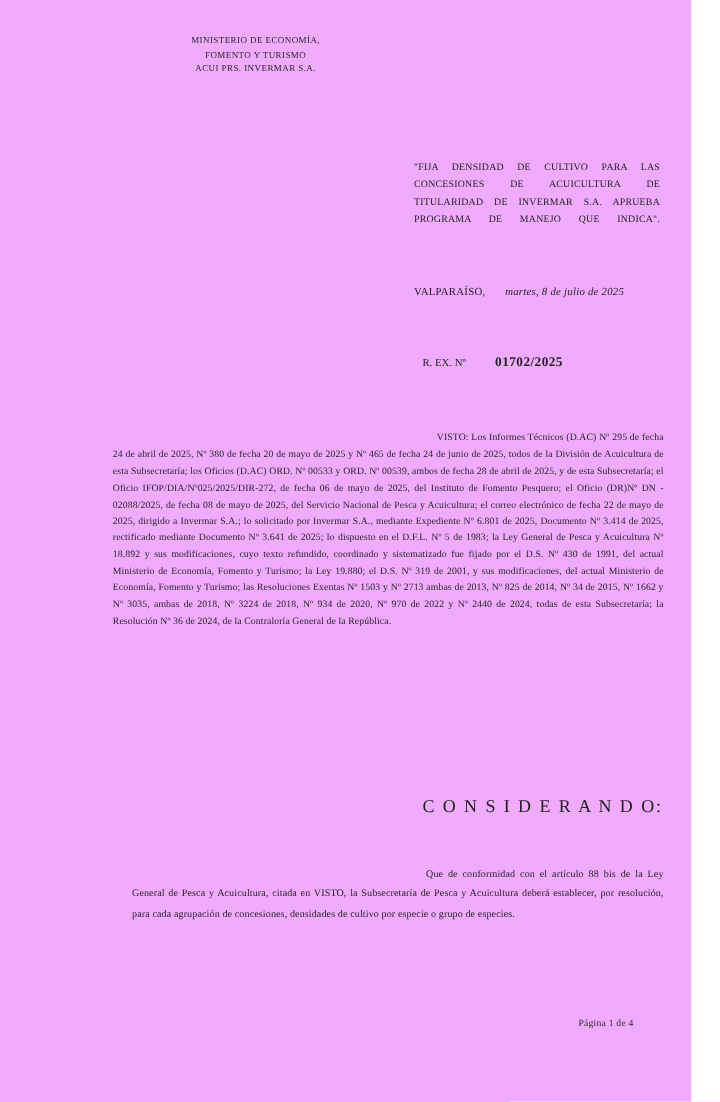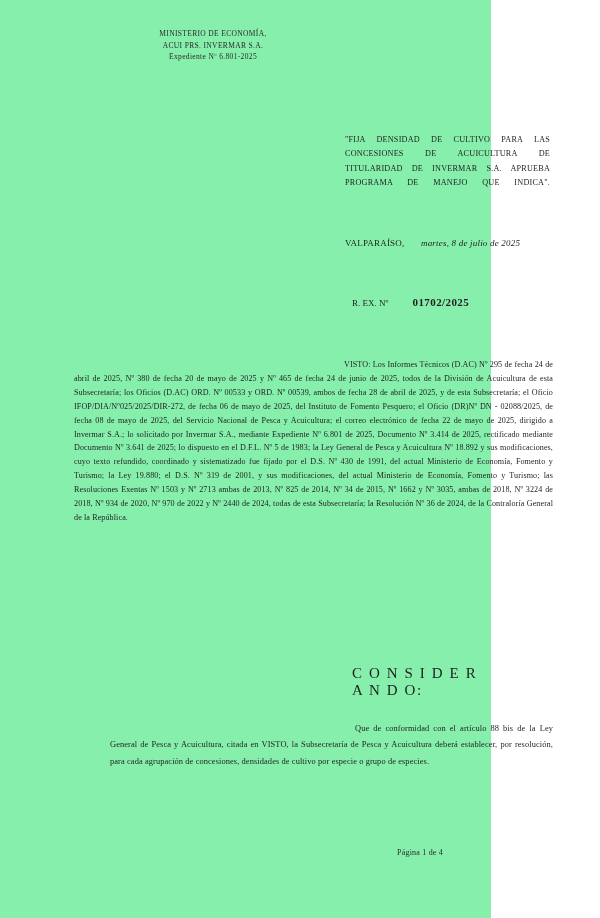--- a/index.html
+++ b/index.html
@@ -10,23 +10,23 @@
   body {
     width: 600px;
     height: 918px;
     font-family: "Liberation Serif", serif;
     color: #1a1a1a;
     position: relative;
     overflow: hidden;
   }
   .page {
     position: relative;
-    width: 491px;
+    width: 576px;
     height: 918px;
-    background: #86efac;
+    background: #f0abfc;
     box-sizing: border-box;
   }
 
   
   .letterhead {
     position: absolute;
     left: 88px;
     top: 28px;
     width: 250px;
     font-size: 7.5px;
@@ -102,20 +102,21 @@
     width: 479px;
     font-size: 8.1px;
     line-height: 1.72;
     text-align: justify;
     color: #1f1f1f;
     letter-spacing: 0.1px;
   }
   .vistos .indent-first {
     display: block;
     text-indent: 270px;
+    margin-left: 20px;
   }
 
   
   .considerando {
     position: absolute;
     left: 352px;
     top: 665px;
     font-size: 15px;
     letter-spacing: 1.6px;
     color: #1f1f1f;
@@ -146,22 +147,22 @@
     letter-spacing: 0.2px;
   }
 </style>
 </head>
 <body>
 
 <div class="page">
 
   <div class="letterhead">
     <div class="l1">MINISTERIO DE ECONOMÍA,</div>
+    <div class="l2">FOMENTO Y TURISMO</div>
     <div class="l4">ACUI PRS. INVERMAR S.A.</div>
-    <div class="l5">Expediente Nº 6.801-2025</div>
   </div>
 
   <div class="title-block">"FIJA DENSIDAD DE CULTIVO PARA LAS CONCESIONES DE ACUICULTURA DE TITULARIDAD DE INVERMAR S.A. APRUEBA PROGRAMA DE MANEJO QUE INDICA".</div>
 
   <div class="place-date">
     <span class="city">VALPARAÍSO,</span>
     <span class="date">martes, 8 de julio de 2025</span>
   </div>
 
   <div class="resnum">

